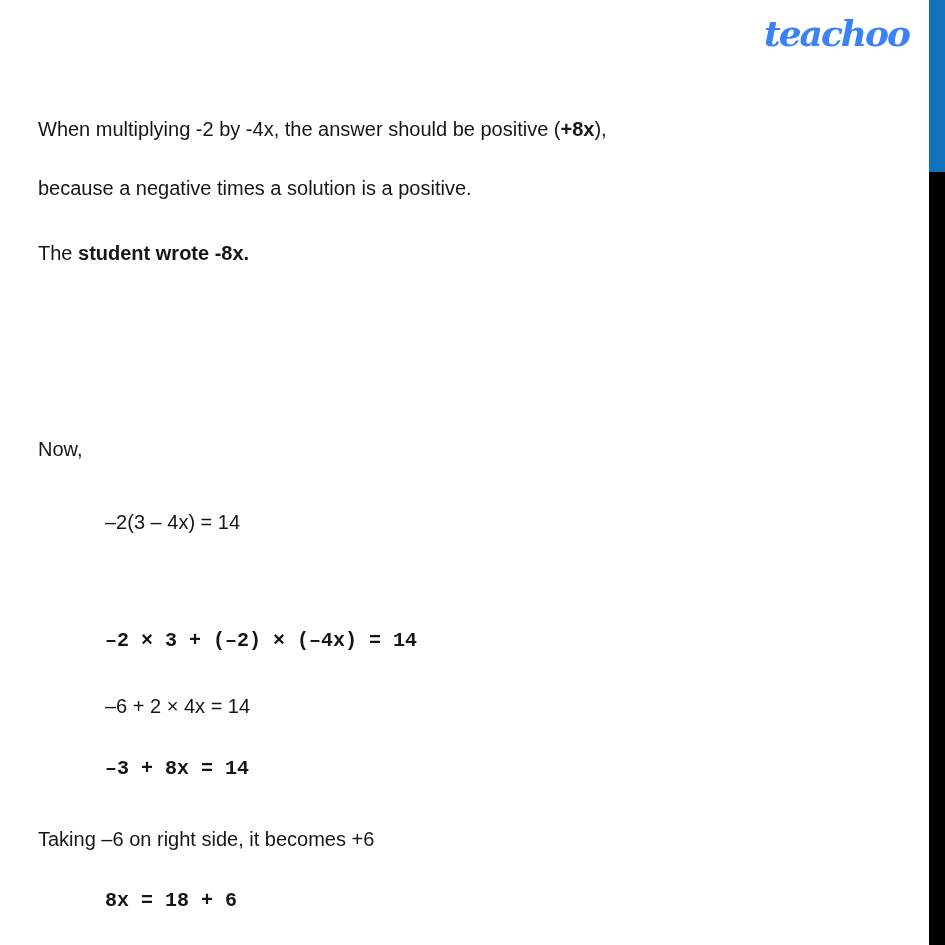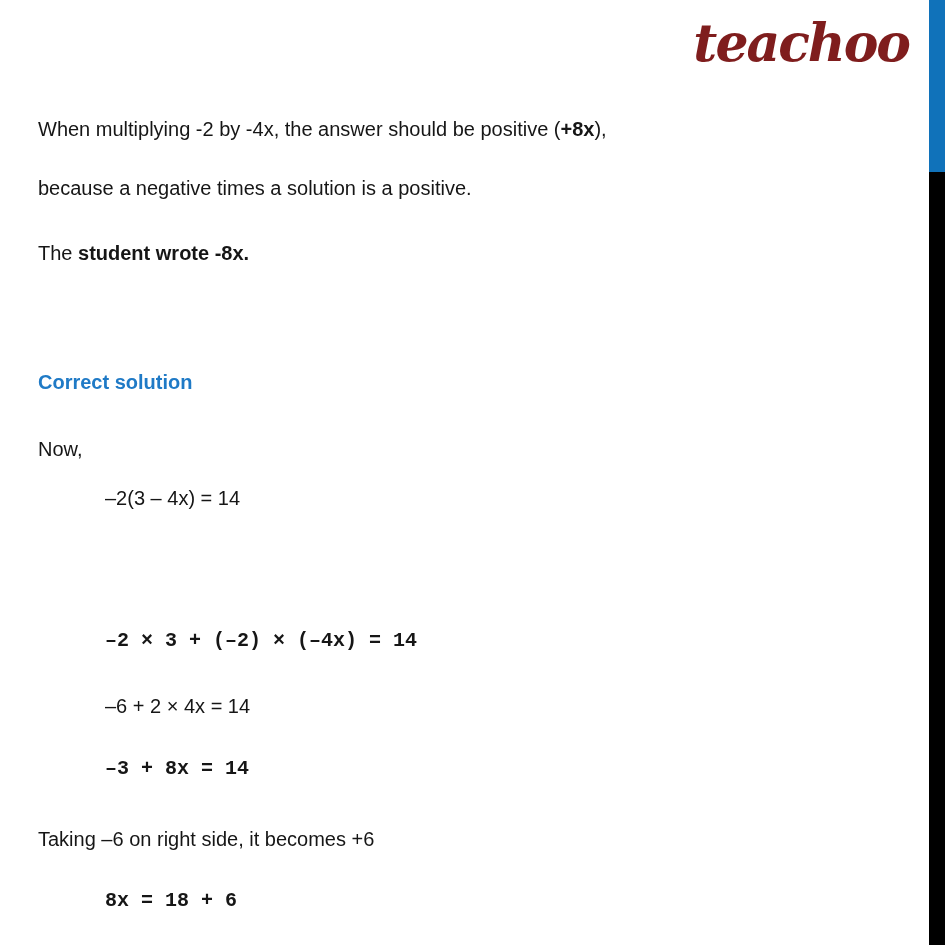--- a/index.html
+++ b/index.html
@@ -16,23 +16,23 @@
     font-family: "Liberation Sans", sans-serif;
     color: var(--text-color, #161616);
   }
   .logo {
     position: absolute;
     top: 12px;
     right: 36px;
     font-family: "DejaVu Serif", serif;
     font-style: italic;
     font-weight: 700;
-    font-size: 52px;
+    font-size: 36px;
     letter-spacing: -2px;
-    color: #7f1d1d;
+    color: #3b82f6;
   }
   .bar {
     position: absolute;
     right: 0;
     width: 16px;
   }
   .bar-blue {
     top: 0;
     height: 172px;
     background: var(--bar-blue, #1072BA);
@@ -73,25 +73,24 @@
 
   <div class="bar bar-blue"></div>
   <div class="bar bar-black"></div>
 
   <div class="line" style="top:111px"><span>When multiplying -2 by -4x, the answer should be positive (</span><b>+8x</b><span>),</span></div>
 
   <div class="line" style="top:170px">because a negative times a solution is a positive.</div>
 
   <div class="line" style="top:235px"><span>The </span><b>student wrote -8x.</b></div>
 
-  <div class="line heading" style="top:364px">Correct solution</div>
 
   <div class="line" style="top:431px">Now,</div>
 
-  <div class="line indent" style="top:480px">–2(3 – 4x) = 14</div>
+  <div class="line indent" style="top:504px">–2(3 – 4x) = 14</div>
 
 
   <div class="line indent bold" style="top:623px">–2 × 3 + (–2) × (–4x) = 14</div>
 
   <div class="line indent" style="top:688px">–6 + 2 × 4x = 14</div>
 
   <div class="line indent bold" style="top:751px">–3 + 8x = 14</div>
 
   <div class="line" style="top:821px">Taking –6 on right side, it becomes +6</div>
 

